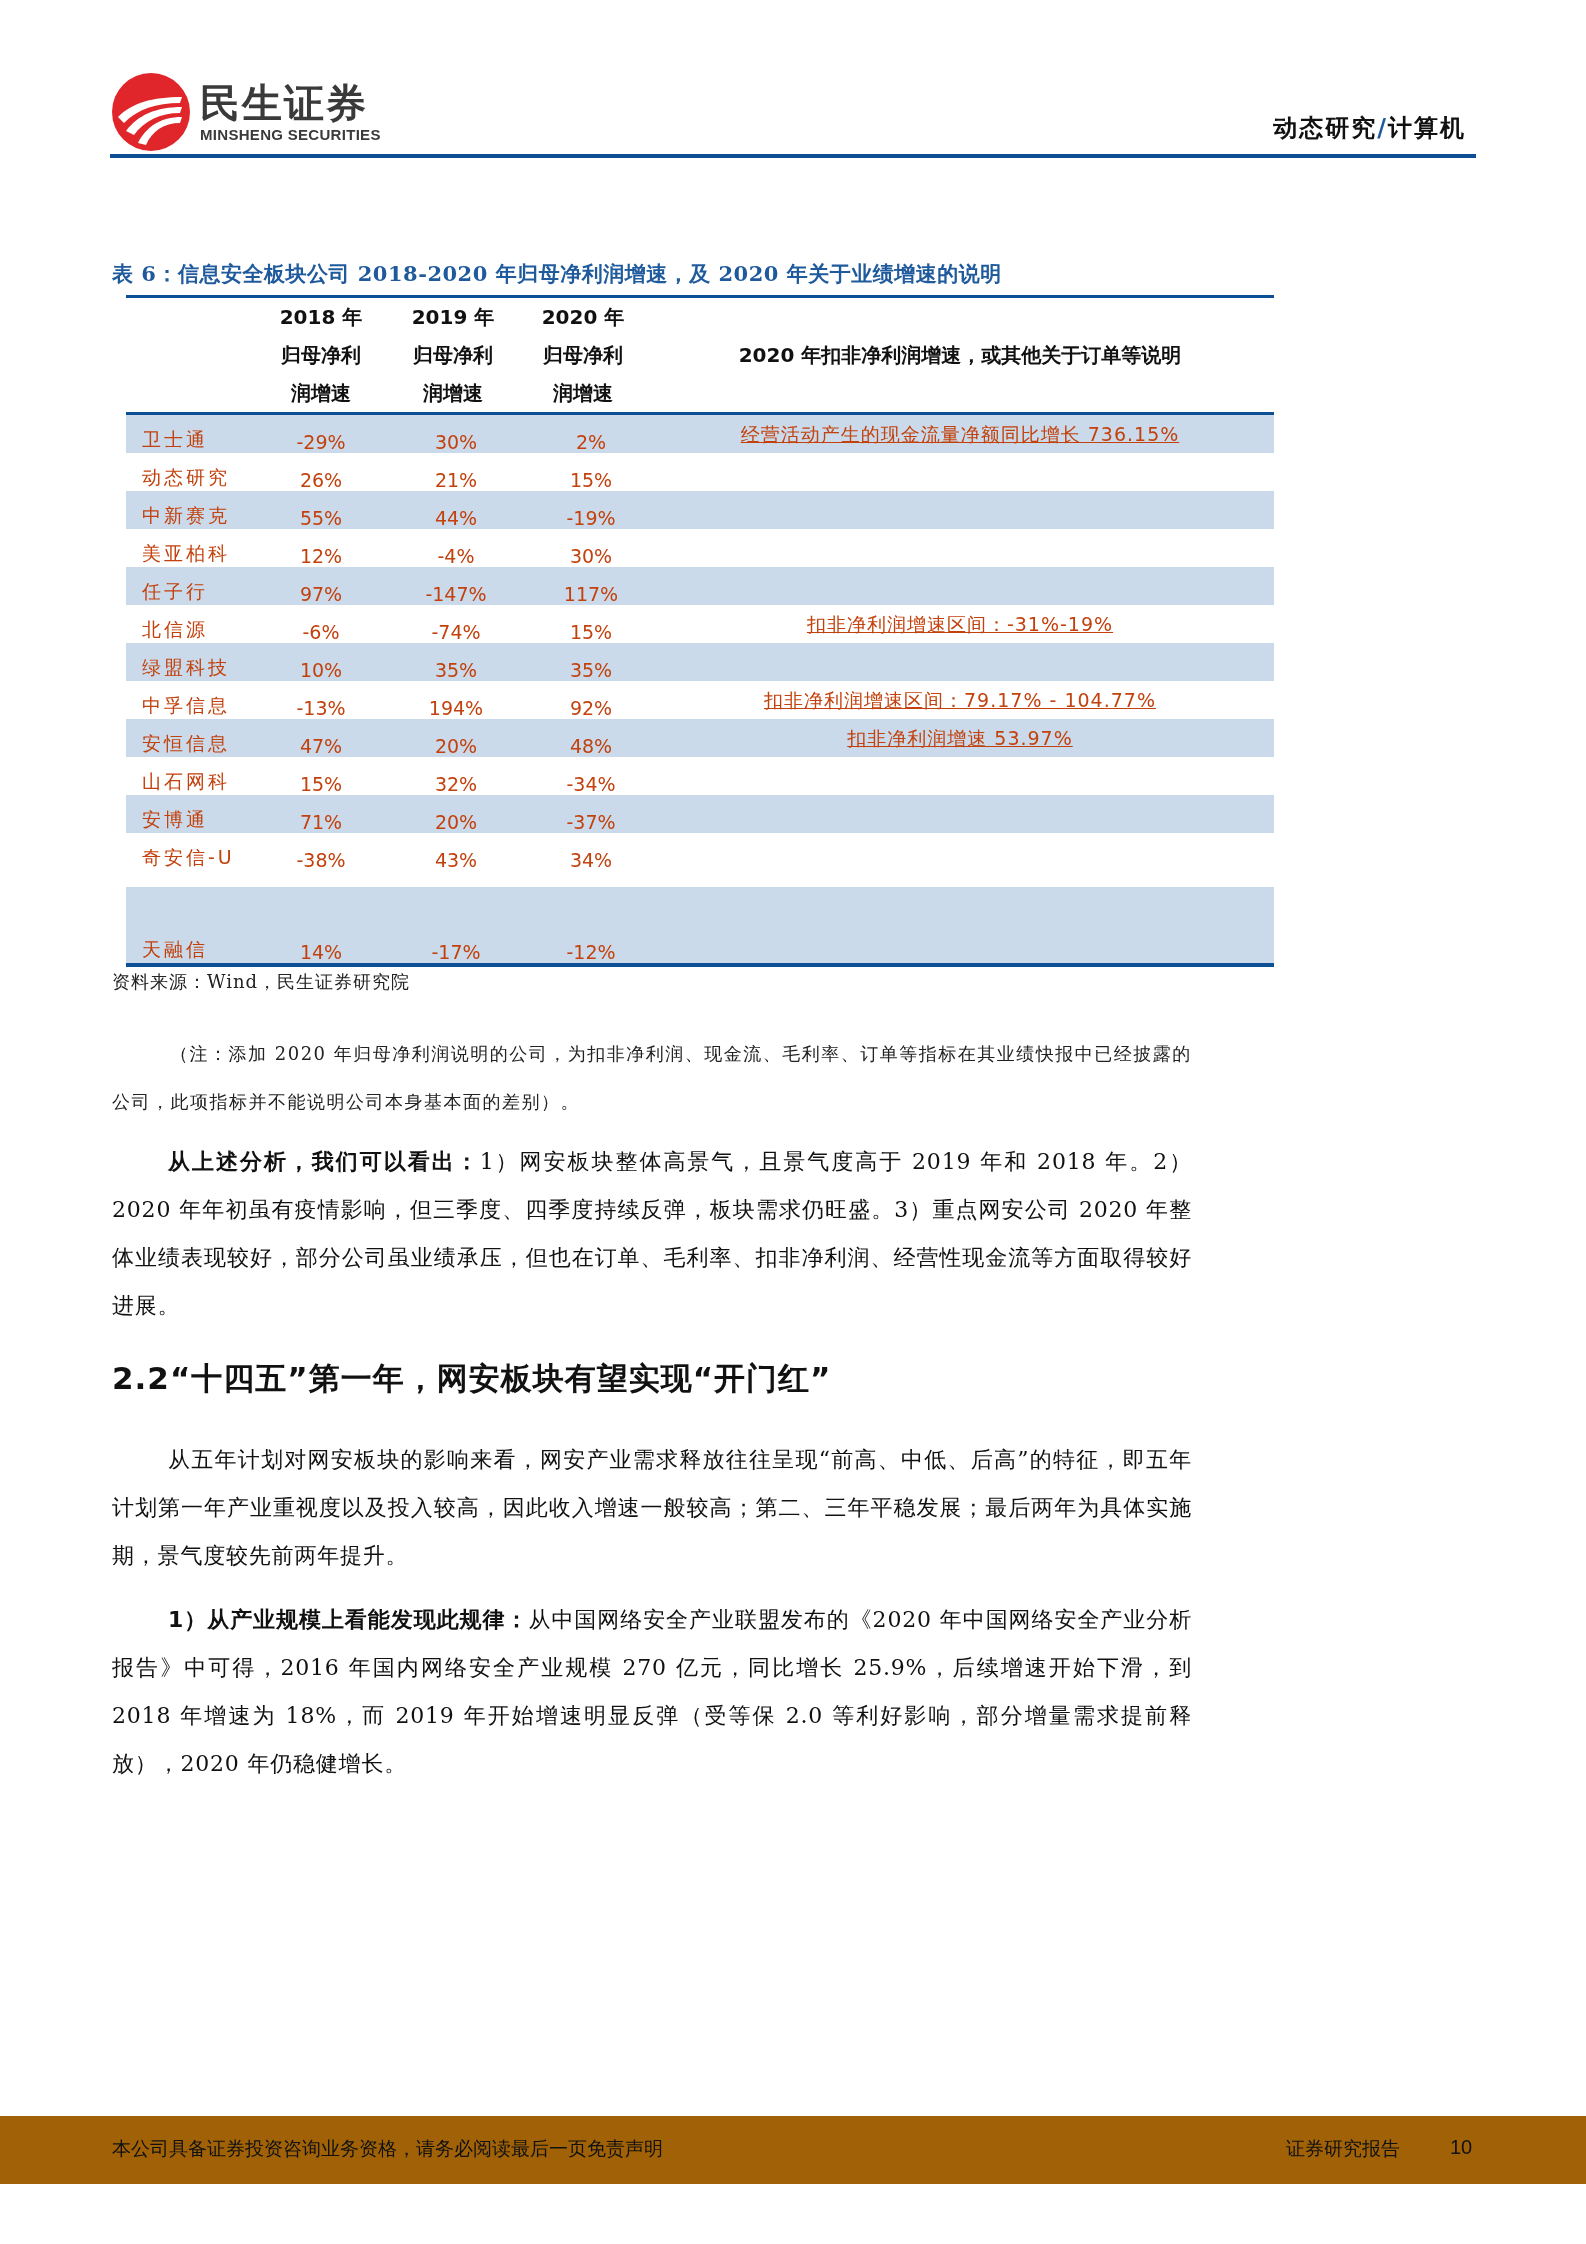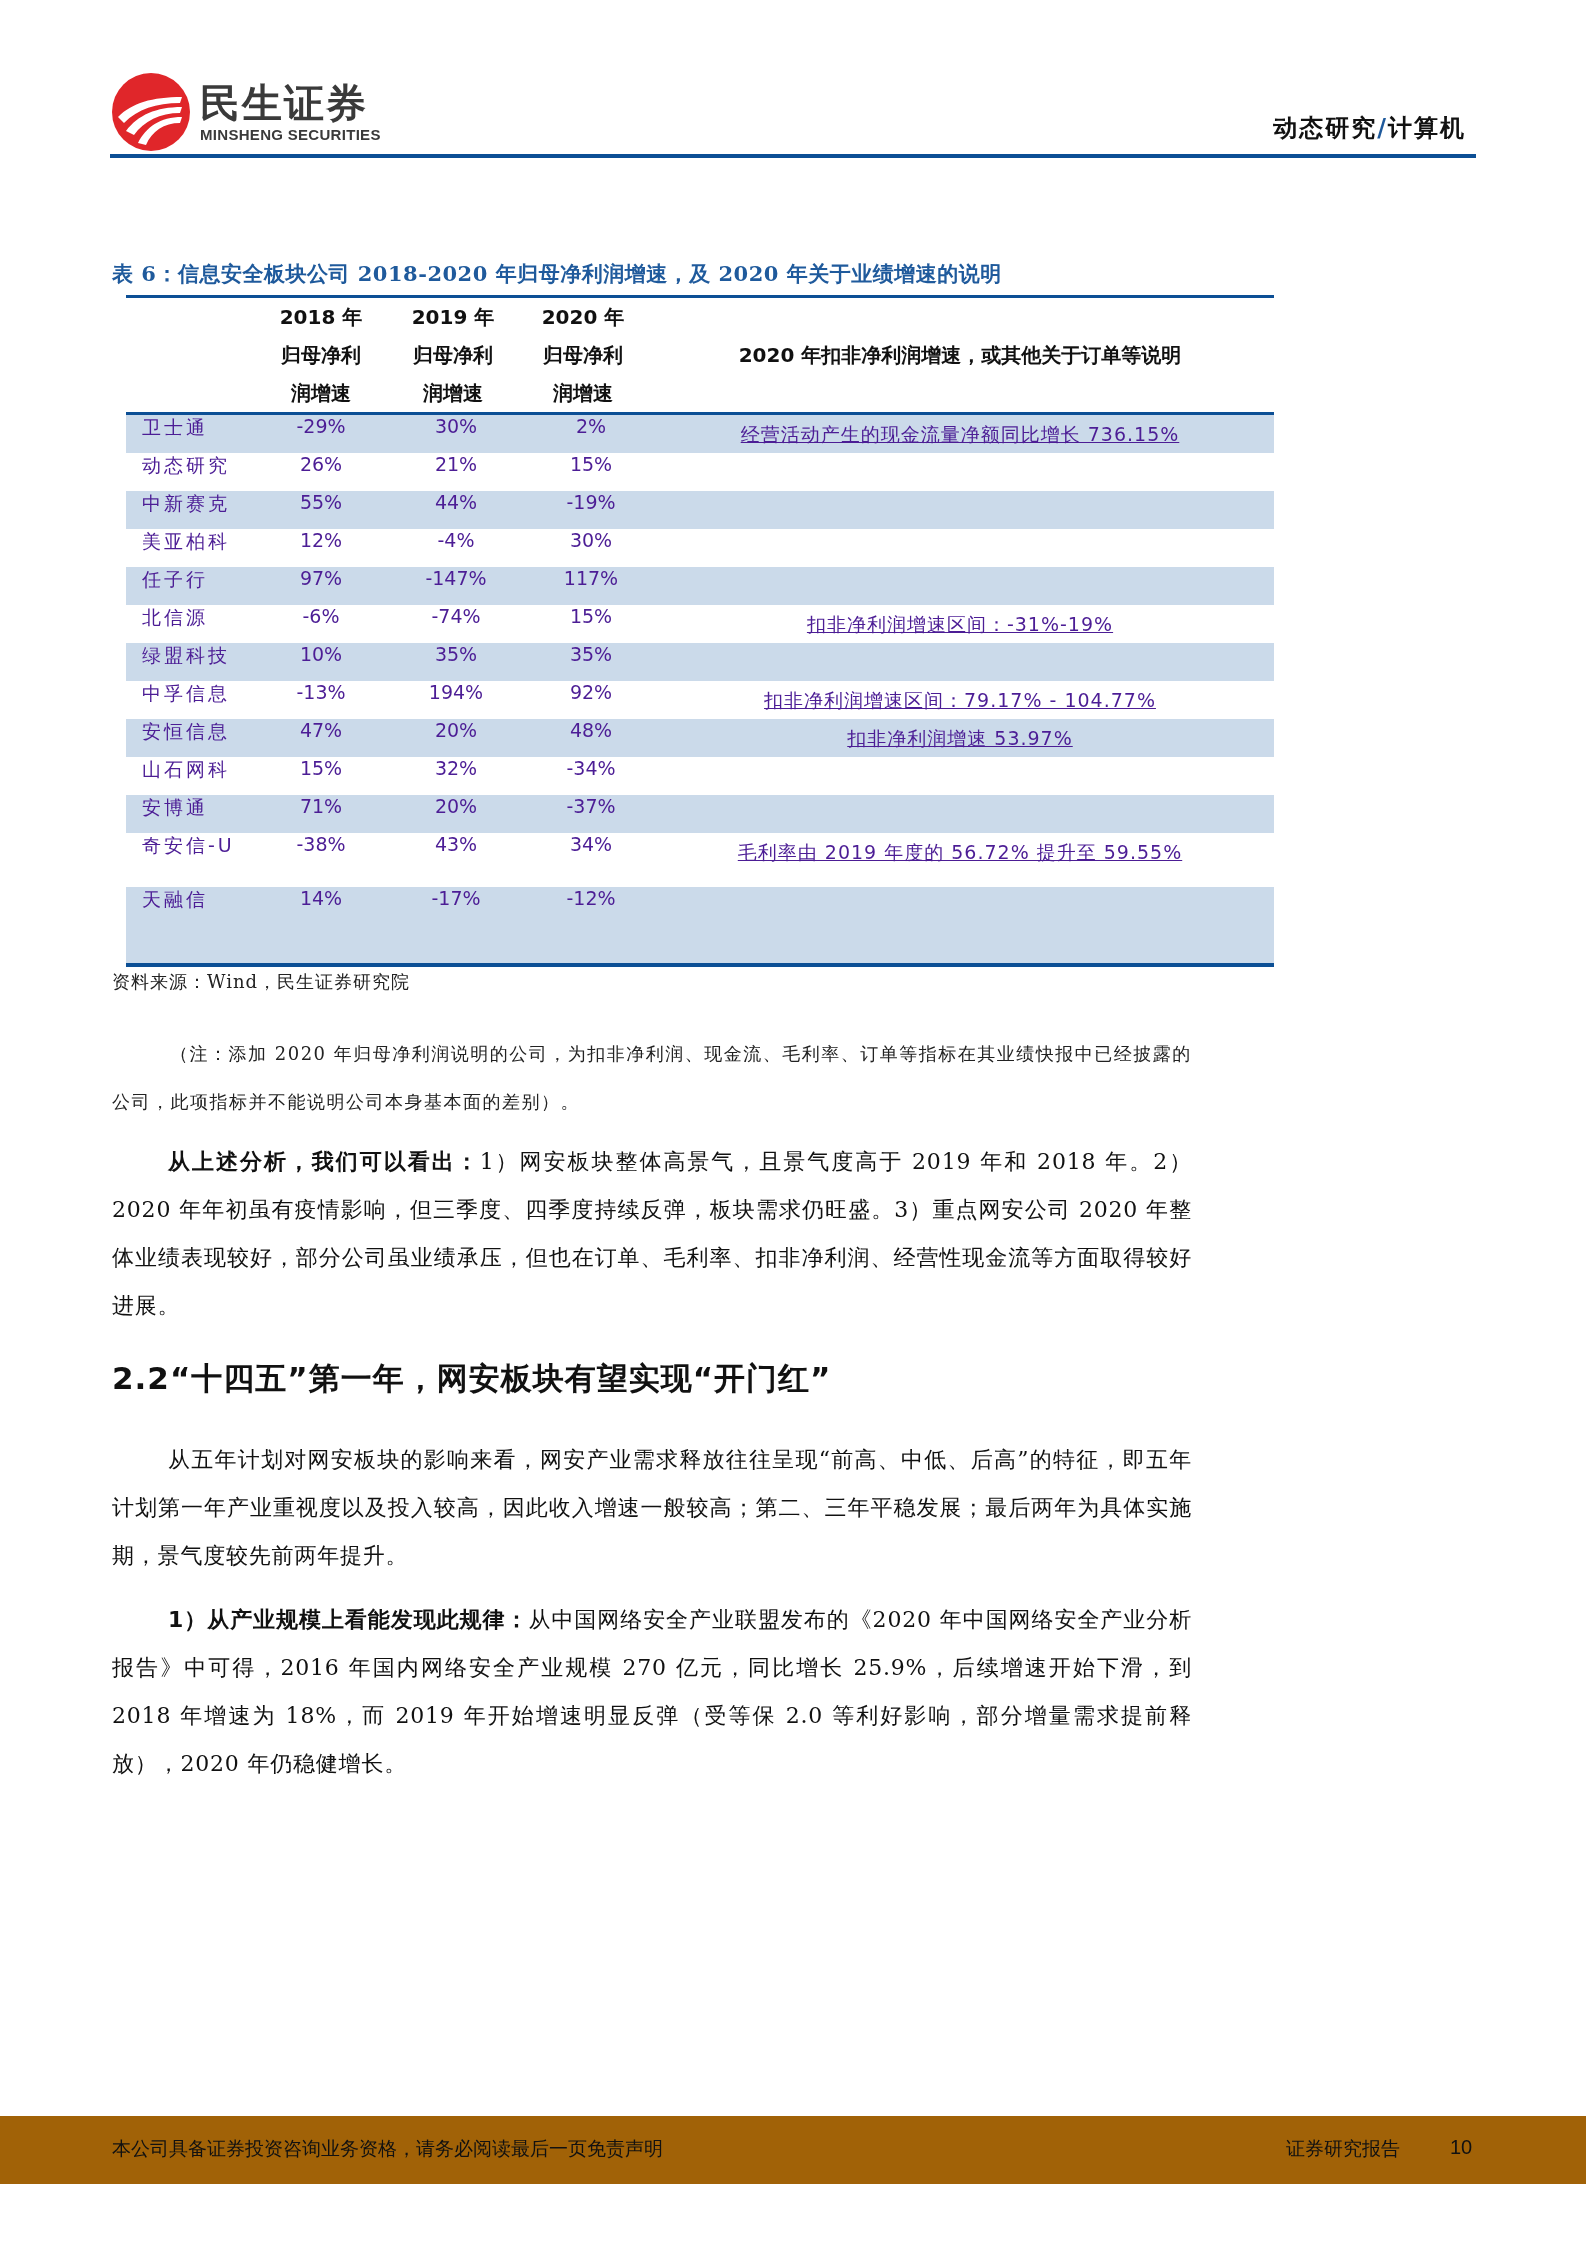--- a/index.html
+++ b/index.html
@@ -24,21 +24,21 @@
 
   
   .tbl { position: absolute; left: 126px; top: 298px; width: 1148px; }
   .thead { position: relative; height: 114px; }
   .th { position: absolute; top: 0; text-align: center; font-family: "DejaVu Sans", sans-serif; font-weight: bold; font-size: 20px; line-height: 38px; color: #111; }
   .th1 { left: 140px; width: 110px; }
   .th2 { left: 272px; width: 110px; }
   .th3 { left: 402px; width: 110px; text-align: center; }
   .th4 { left: 520px; width: 628px; top: 38px; }
   .head-rule { height: 3px; background: #0c4f95; }
-  .row { display: flex; height: 38px; align-items: flex-start; font-family: "DejaVu Sans", sans-serif; font-size: 19px; color: #4c1d95; }
+  .row { display: flex; height: 38px; align-items: flex-end; font-family: "DejaVu Sans", sans-serif; font-size: 19px; color: #c2410c; }
   .row.alt { background: #cbdaea; }
   .row.tall { height: 76px; margin-top: 16px; }
   .c-name { width: 140px; padding-left: 16px; letter-spacing: 3px; }
   .c-v1 { width: 110px; text-align: center; }
   .c-v2 { width: 160px; text-align: center; }
   .c-v3 { width: 110px; text-align: center; }
   .c-note { flex: 1; text-align: center; letter-spacing: 1px; line-height: 38px; padding: 0 10px; text-decoration: underline; }
   .bottom-rule { height: 4px; background: #0c4f95; }
 
   
@@ -181,21 +181,20 @@
     <div class="c-v1">71%</div>
     <div class="c-v2">20%</div>
     <div class="c-v3">-37%</div>
     <div class="c-note"></div>
   </div>
   <div class="row">
     <div class="c-name">奇安信-U</div>
     <div class="c-v1">-38%</div>
     <div class="c-v2">43%</div>
     <div class="c-v3">34%</div>
-    <div class="c-note">毛利率由 2019 年度的 56.72% 提升至 59.55%</div>
   </div>
   <div class="row alt tall">
     <div class="c-name">天融信</div>
     <div class="c-v1">14%</div>
     <div class="c-v2">-17%</div>
     <div class="c-v3">-12%</div>
   </div>
   <div class="bottom-rule"></div>
 </div>
 

